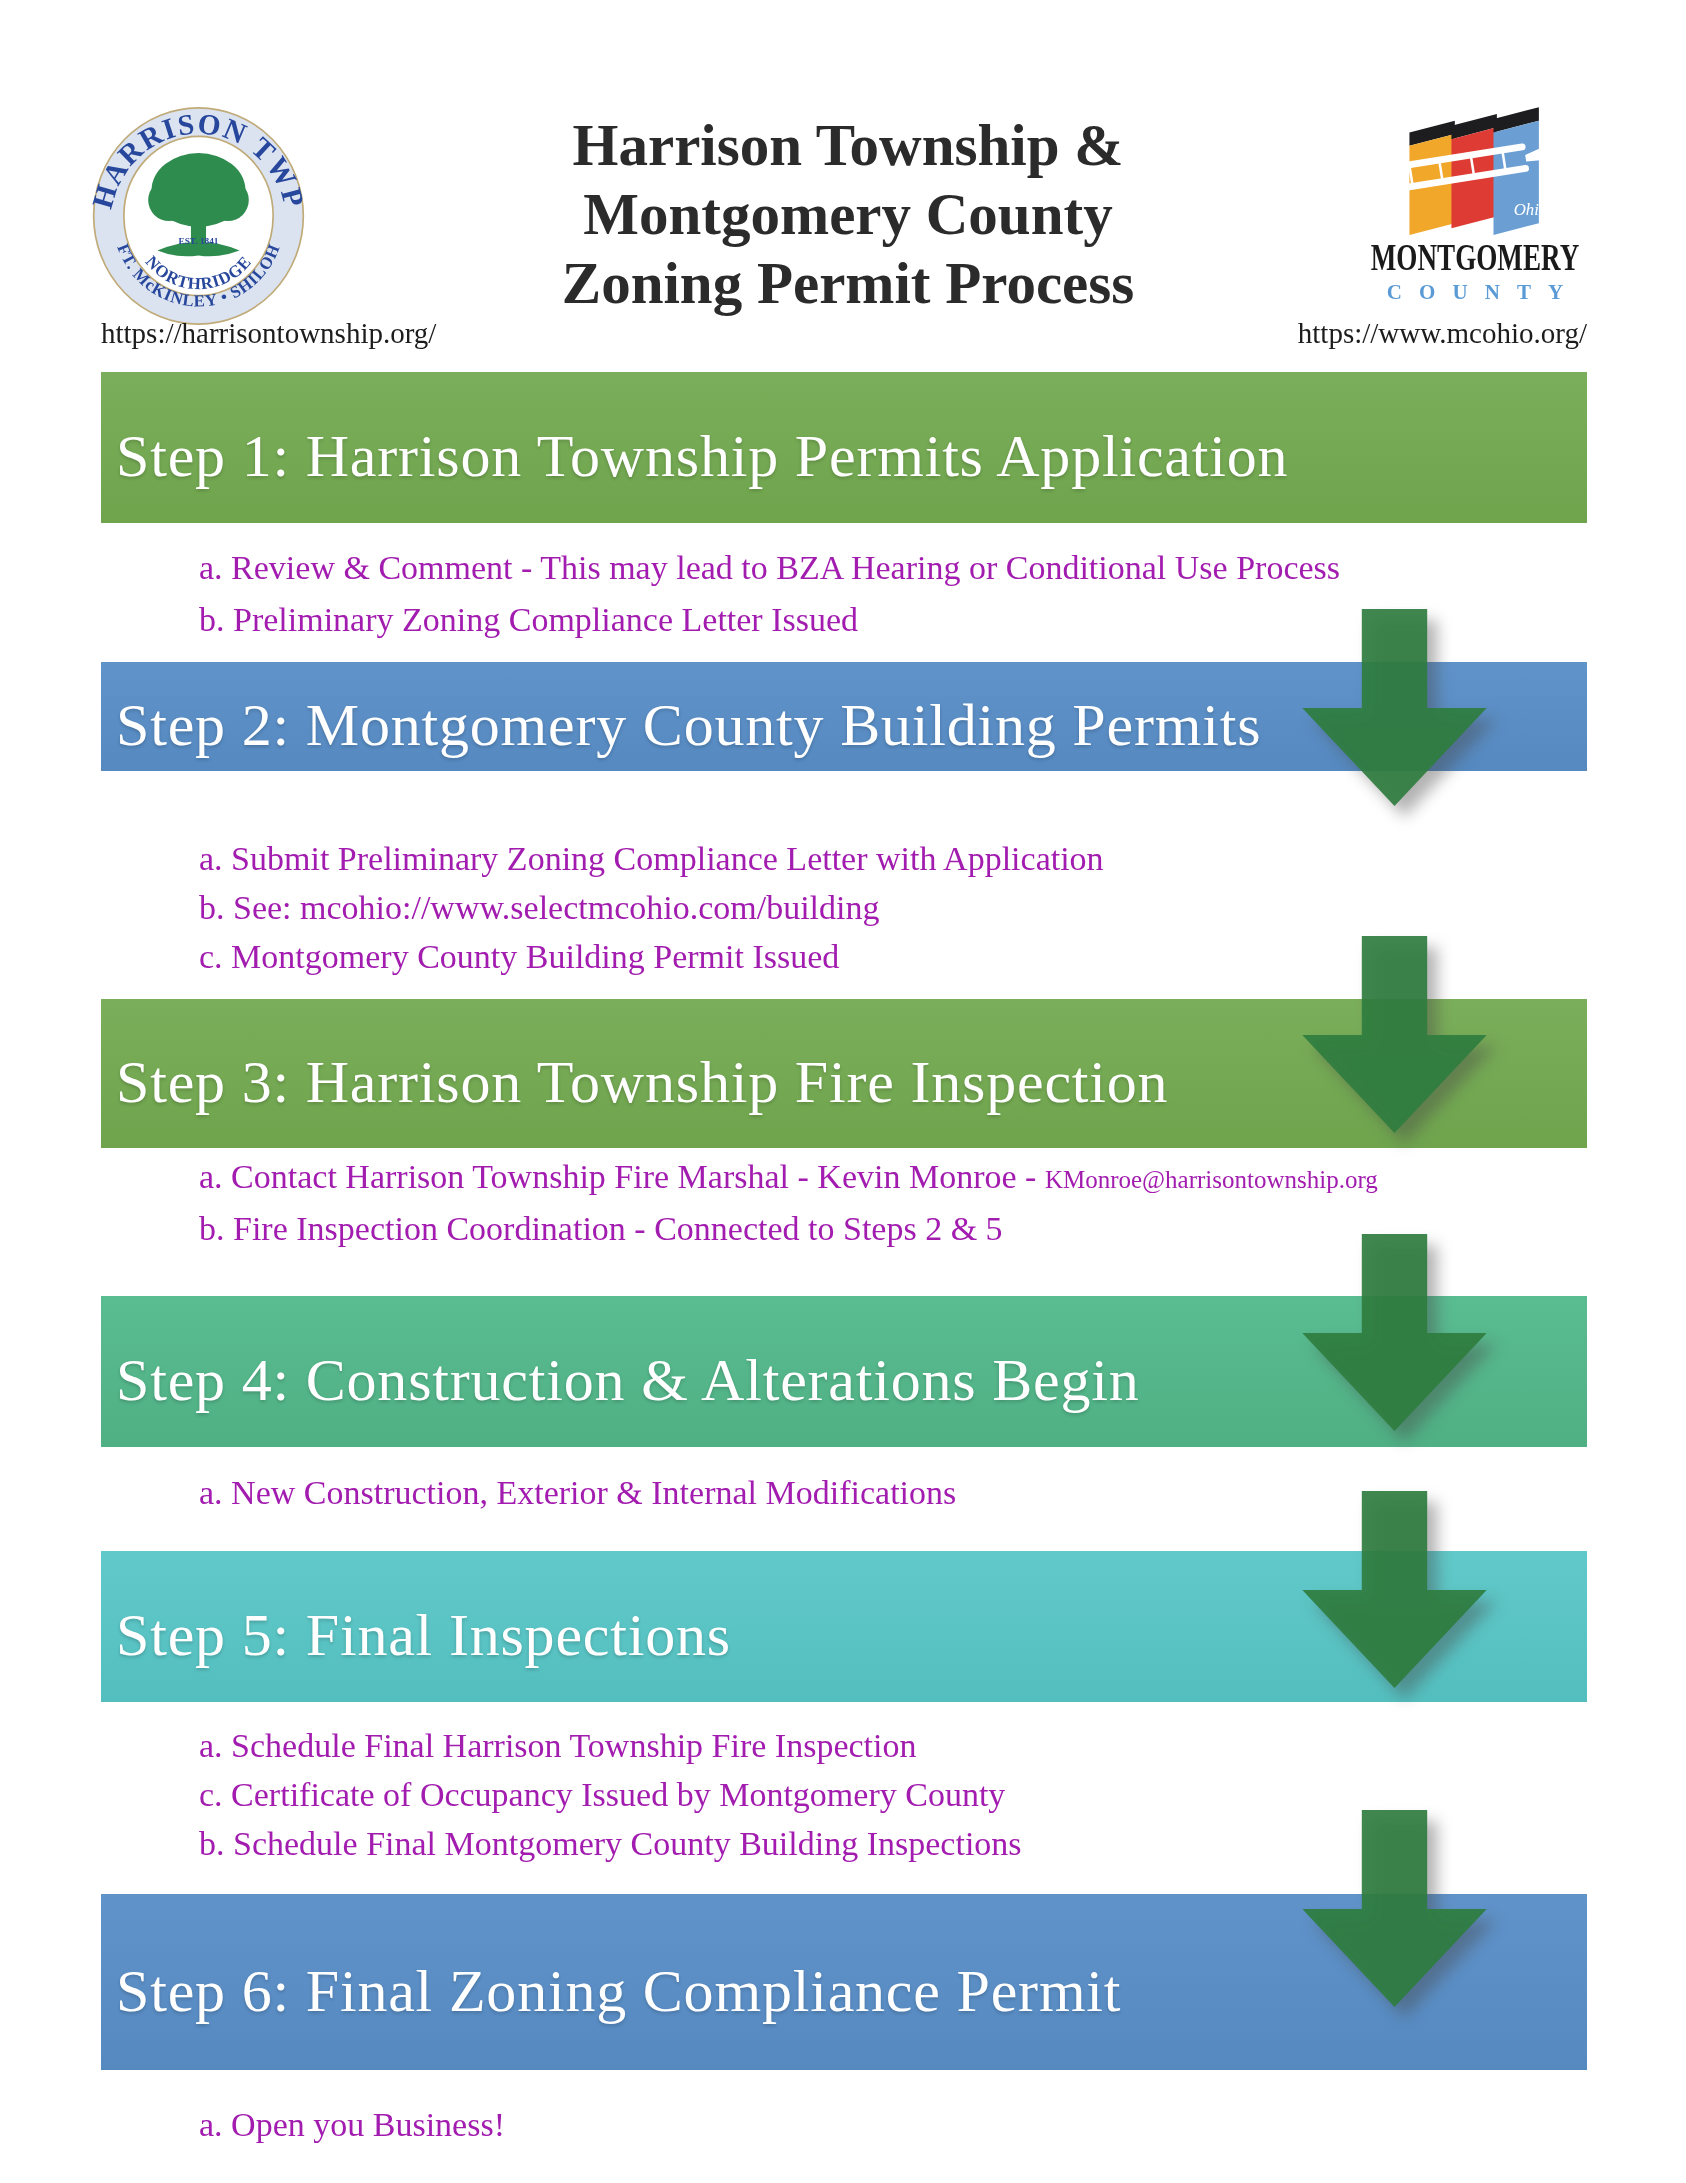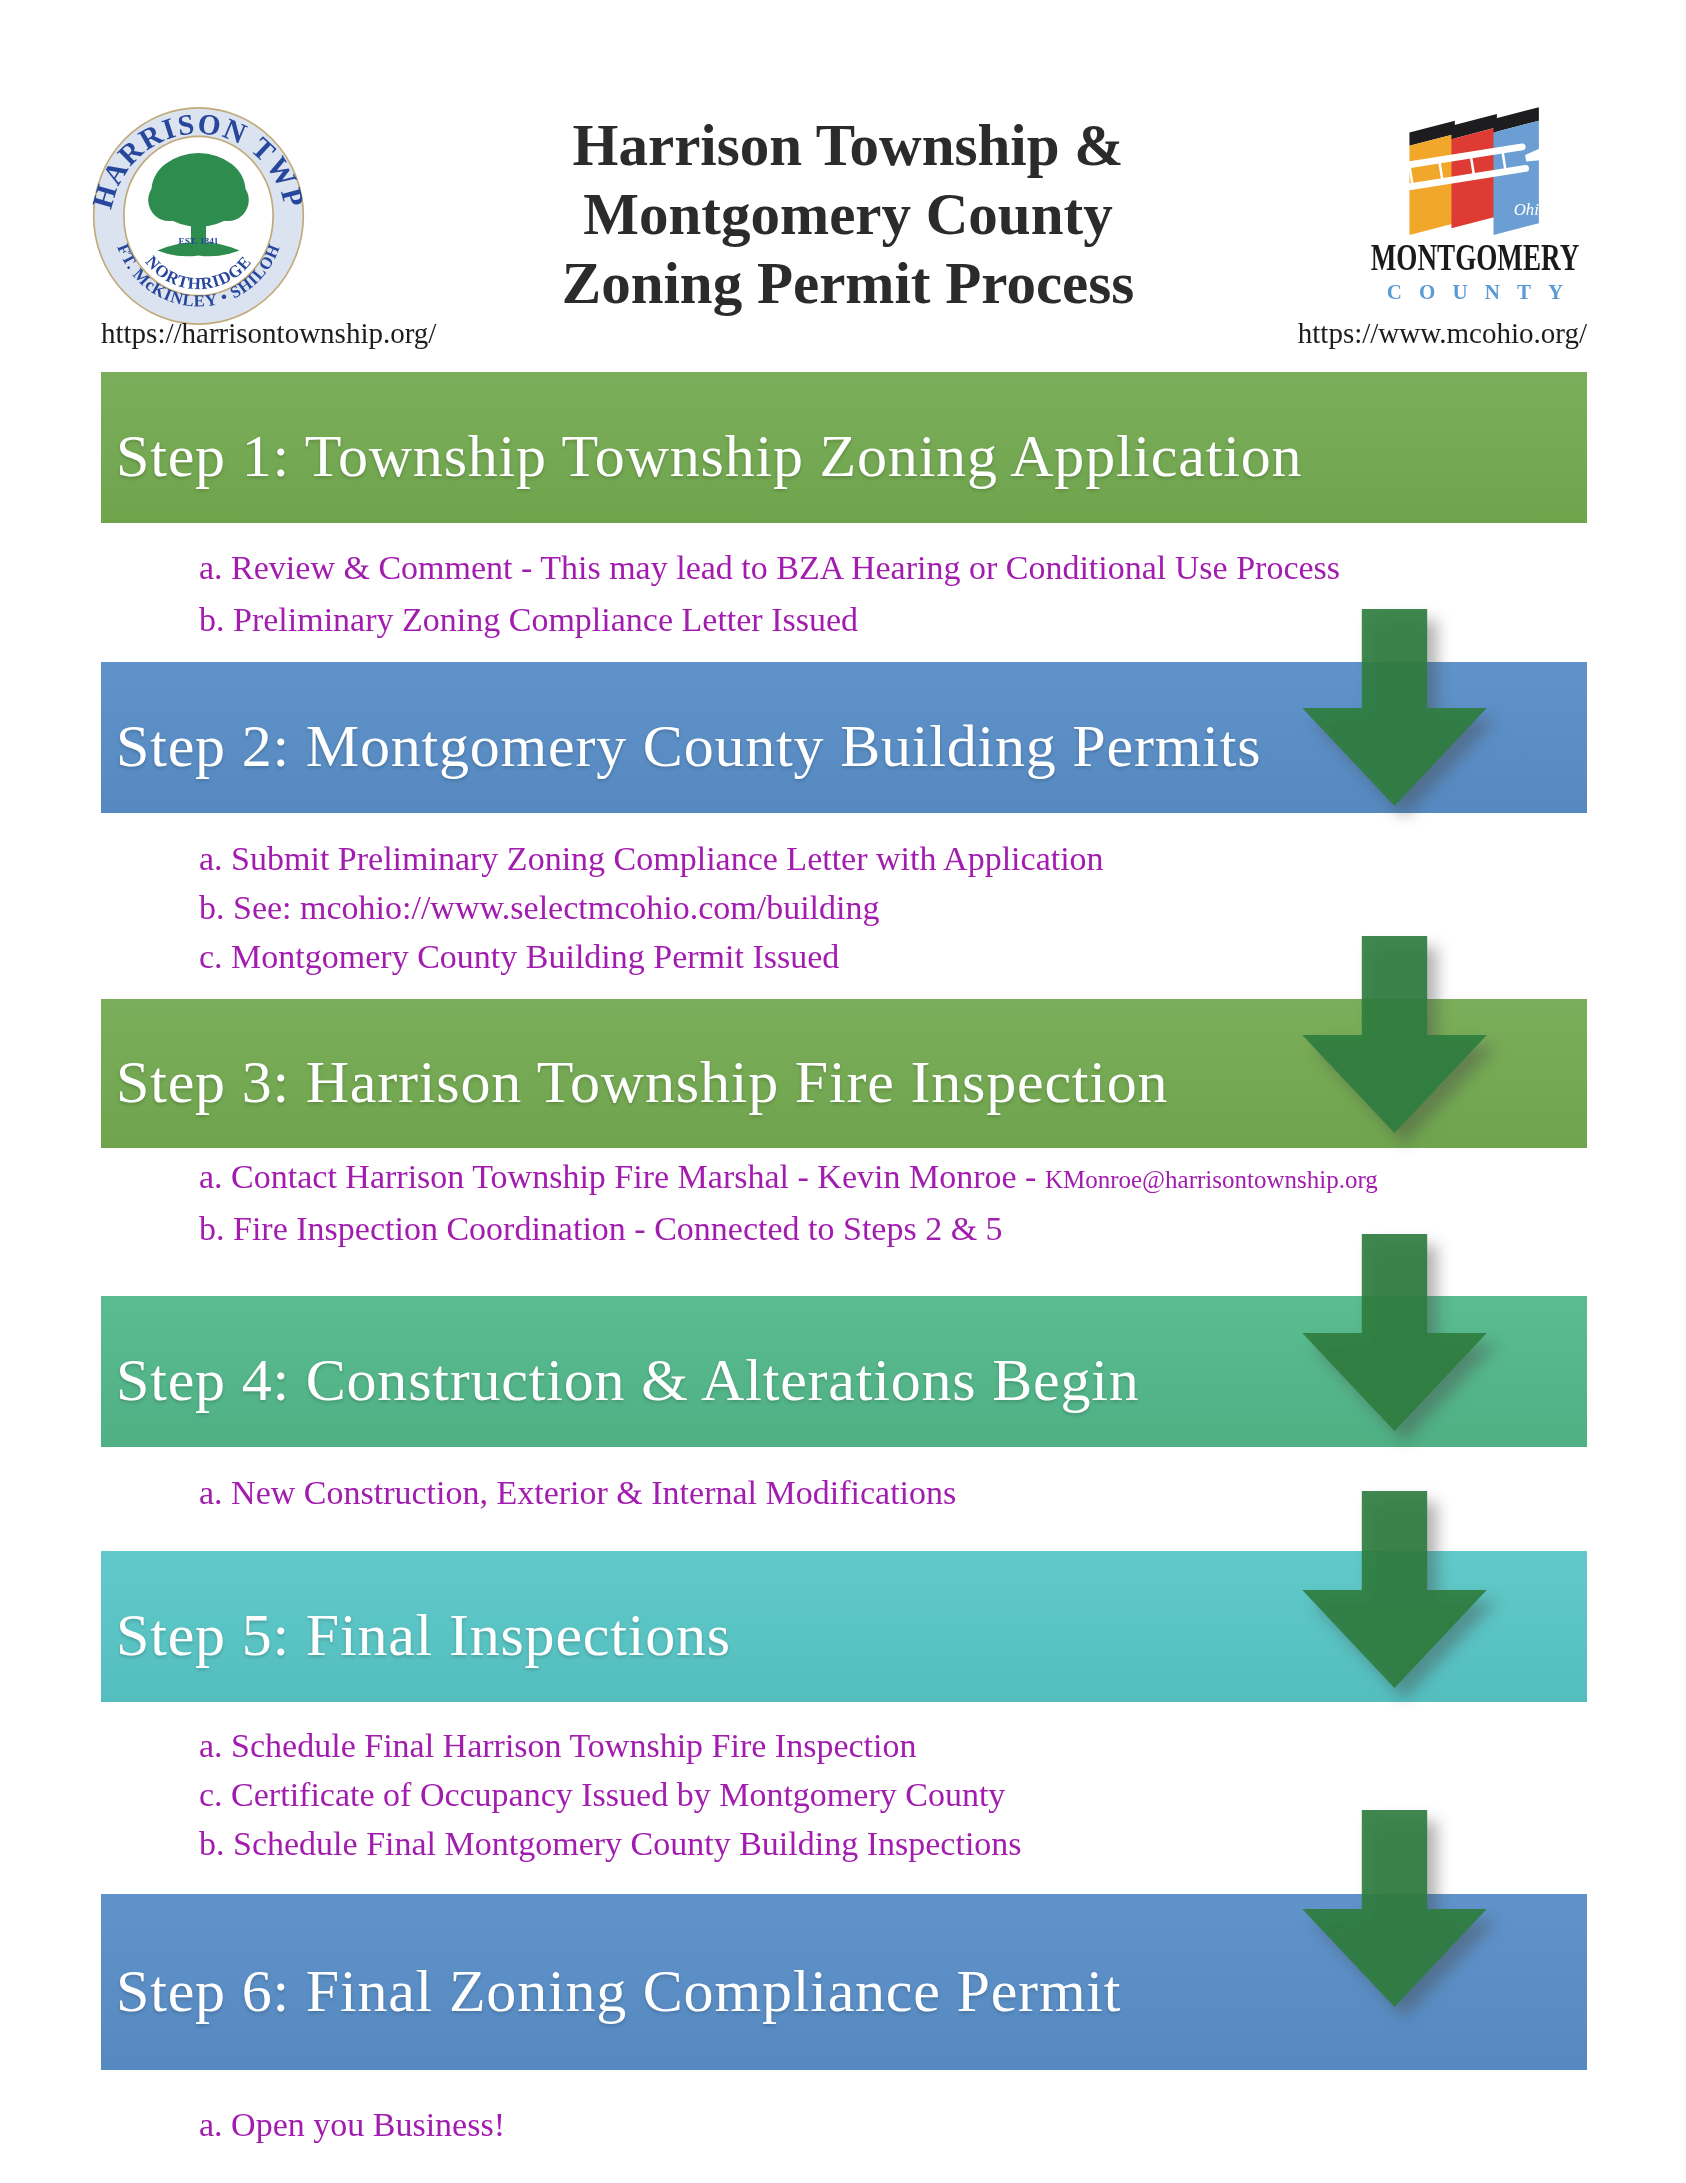--- a/index.html
+++ b/index.html
@@ -20,21 +20,21 @@
   
   .bar{
     position:absolute;left:101px;width:1486px;box-sizing:border-box;
     display:flex;align-items:center;padding-left:15px;padding-top:18.5px;
   }
   .bar .label{
     font-size:60px;color:#ffffff;letter-spacing:0.8px;
     text-shadow:0 1.7px 3.4px rgba(0,0,0,0.18);white-space:nowrap;
   }
   #bar1{top:372px;height:151px;background:linear-gradient(#7bae5a,#6fa44d);}
-  #bar2{top:662px;height:151px;background:linear-gradient(#6093ca,#5589c0);}
+  #bar2{top:662px;height:109px;background:linear-gradient(#6093ca,#5589c0);}
   #bar3{top:999px;height:149px;background:linear-gradient(#7bae5a,#6fa44d);}
   #bar4{top:1296px;height:151px;background:linear-gradient(#5abc91,#4fb084);}
   #bar5{top:1551px;height:151px;background:linear-gradient(#61c9c9,#54bebe);}
   #bar6{top:1894px;height:176px;background:linear-gradient(#6093ca,#5589c0);}
   
   .items{position:absolute;left:199px;font-size:34px;line-height:49px;color:#a21caf;}
   #items1{top:542px;line-height:52px;}
   #items2{top:834px;}
   #items3{top:1152px;}
   #items4{top:1468px;text-align:center;}
@@ -114,21 +114,21 @@
       <text x="124" y="132" font-size="20" font-style="italic" fill="#ffffff">Ohio</text>
     </g>
     <text x="138" y="212" text-anchor="middle" font-size="44" font-weight="bold" fill="#1a1a1a" textLength="248" lengthAdjust="spacingAndGlyphs">MONTGOMERY</text>
     <text x="138" y="246" text-anchor="middle" font-size="25" font-weight="bold" fill="#5b9bd5" textLength="210" lengthAdjust="spacing">COUNTY</text>
   </svg>
 
   <div class="url url-left">https://harrisontownship.org/</div>
   <div class="url url-right">https://www.mcohio.org/</div>
 
   <div class="bar" id="bar1">
-    <span class="label">Step 1: Township Township Zoning Application</span>
+    <span class="label">Step 1: Harrison Township Permits Application</span>
   </div>
   <div class="items" id="items1">
     <div class="item">a. Review &amp; Comment - This may lead to BZA Hearing or Conditional Use Process</div>
     <div class="item">b. Preliminary Zoning Compliance Letter Issued</div>
   </div>
 
   <div class="bar" id="bar2">
     <span class="label">Step 2: Montgomery County Building Permits</span>
   </div>
   <div class="items" id="items2">

